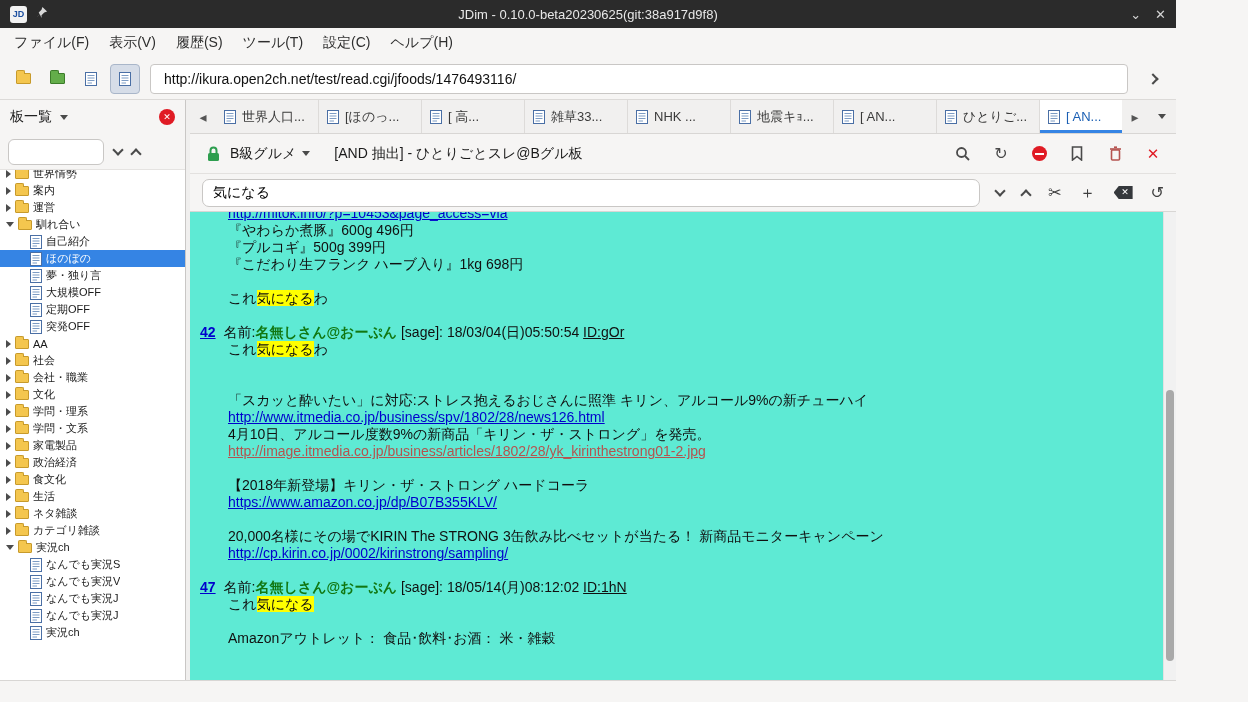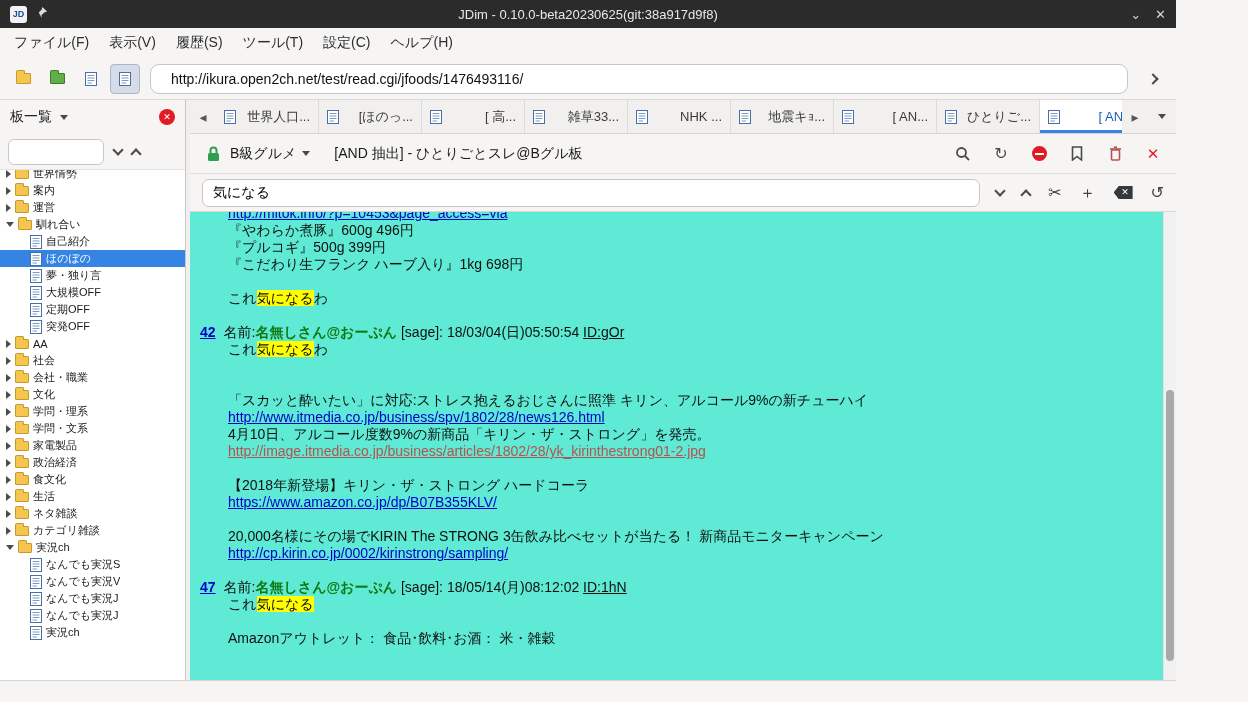--- a/index.html
+++ b/index.html
@@ -16,21 +16,21 @@
   .win-btn { color:#d5d5d5; font-size:13px; line-height:1; cursor:default; }
 
   
   .menubar { height:30px; flex:0 0 30px; display:flex; align-items:center; padding:0 4px; background:#f6f5f4; }
   .menu-item { padding:4px 10px; font-size:14px; color:#2e2e2e; border-radius:4px; }
 
   
   .toolbar { height:42px; flex:0 0 42px; display:flex; align-items:center; gap:4px; padding:0 8px; background:#f6f5f4; border-bottom:1px solid #dcdad8; }
   .tool-btn { width:30px; height:30px; display:flex; align-items:center; justify-content:center; border-radius:4px; border:1px solid transparent; }
   .tool-btn.pressed { background:#d6dde8; border:1px solid #a9b6c9; }
-  .url-input { flex:1; height:30px; border:1px solid #c9c7c5; border-radius:9px; padding:0 20px; font-size:14px; background:#fff; color:#111; outline:none; margin:0 6px; }
+  .url-input { flex:1; height:30px; border:1px solid #c9c7c5; border-radius:4px; padding:0 13px; font-size:14px; background:#fff; color:#111; outline:none; margin:0 6px; }
   .icon-folder { display:inline-block; width:15px; height:11px; background:#f4c64e; border:1px solid #c79a2b; border-radius:1px; position:relative; flex:0 0 auto; }
   .icon-folder::before { content:""; position:absolute; top:-4px; left:-1px; width:7px; height:3px; background:#f4c64e; border:1px solid #c79a2b; border-bottom:none; border-radius:2px 2px 0 0; }
   .icon-folder.green { background:#63ad4a; border-color:#3c7c2a; }
   .icon-folder.green::before { background:#63ad4a; border-color:#3c7c2a; }
   .icon-doc { display:inline-flex; flex:0 0 auto; }
 
   
   .body { flex:1; display:flex; min-height:0; }
   .sidebar { width:186px; flex:0 0 186px; display:flex; flex-direction:column; background:#14b8a6; border-right:1px solid #c9c7c5; }
   .sidebar-header { height:34px; flex:0 0 34px; display:flex; align-items:center; padding:0 10px; gap:8px; background:#f6f5f4; }
@@ -53,21 +53,21 @@
   .tri { width:0; height:0; border-top:4px solid transparent; border-bottom:4px solid transparent; border-left:5px solid #4c4c4c; flex:0 0 auto; }
   .tri.open { border-left:4px solid transparent; border-right:4px solid transparent; border-top:5px solid #4c4c4c; border-bottom:none; }
   .tree-row .icon-folder { width:14px; height:10px; }
 
   .splitter { width:4px; flex:0 0 4px; background:#f0efee; }
 
   
   .main { flex:1; display:flex; flex-direction:column; min-width:0; }
   .tabbar { height:34px; flex:0 0 34px; display:flex; align-items:stretch; background:#f1f0ef; border-bottom:1px solid #d8d6d4; }
   .tab-nav { width:26px; flex:0 0 26px; display:flex; align-items:center; justify-content:center; color:#555; }
-  .tab { flex:0 0 103px; display:flex; align-items:center; gap:6px; padding:0 8px; border-right:1px solid #dddbd9; font-size:13px; color:#3a3a3a; white-space:nowrap; overflow:hidden;justify-content:space-between; }
+  .tab { flex:0 0 103px; display:flex; align-items:center; gap:6px; padding:0 8px; border-right:1px solid #dddbd9; font-size:13px; color:#3a3a3a; white-space:nowrap; overflow:hidden; }
   .tab.active { background:#fff; color:#1a5fb4; box-shadow:inset 0 -3px 0 #3584e4; }
   .tab-label { overflow:hidden; text-overflow:ellipsis; }
   .tab-dd { margin-left:auto; width:28px; display:flex; align-items:center; justify-content:center; }
 
   .thread-toolbar { height:40px; flex:0 0 40px; display:flex; align-items:center; padding:0 14px; gap:8px; background:#f6f5f4; border-bottom:1px solid #e3e1df; }
   .board-select { display:flex; align-items:center; gap:6px; font-size:14px; color:#1a1a1a; }
   .thread-title { margin-left:16px; font-size:14px; color:#1a1a1a; white-space:nowrap; overflow:hidden; text-overflow:ellipsis; }
   .thread-tools { margin-left:auto; display:flex; align-items:center; gap:20px; }
   .ticon { display:flex; align-items:center; justify-content:center; width:18px; height:18px; color:#4a4a4a; font-size:16px; }
   .stop-circle { width:15px; height:15px; border-radius:50%; background:#e01b24; position:relative; }

